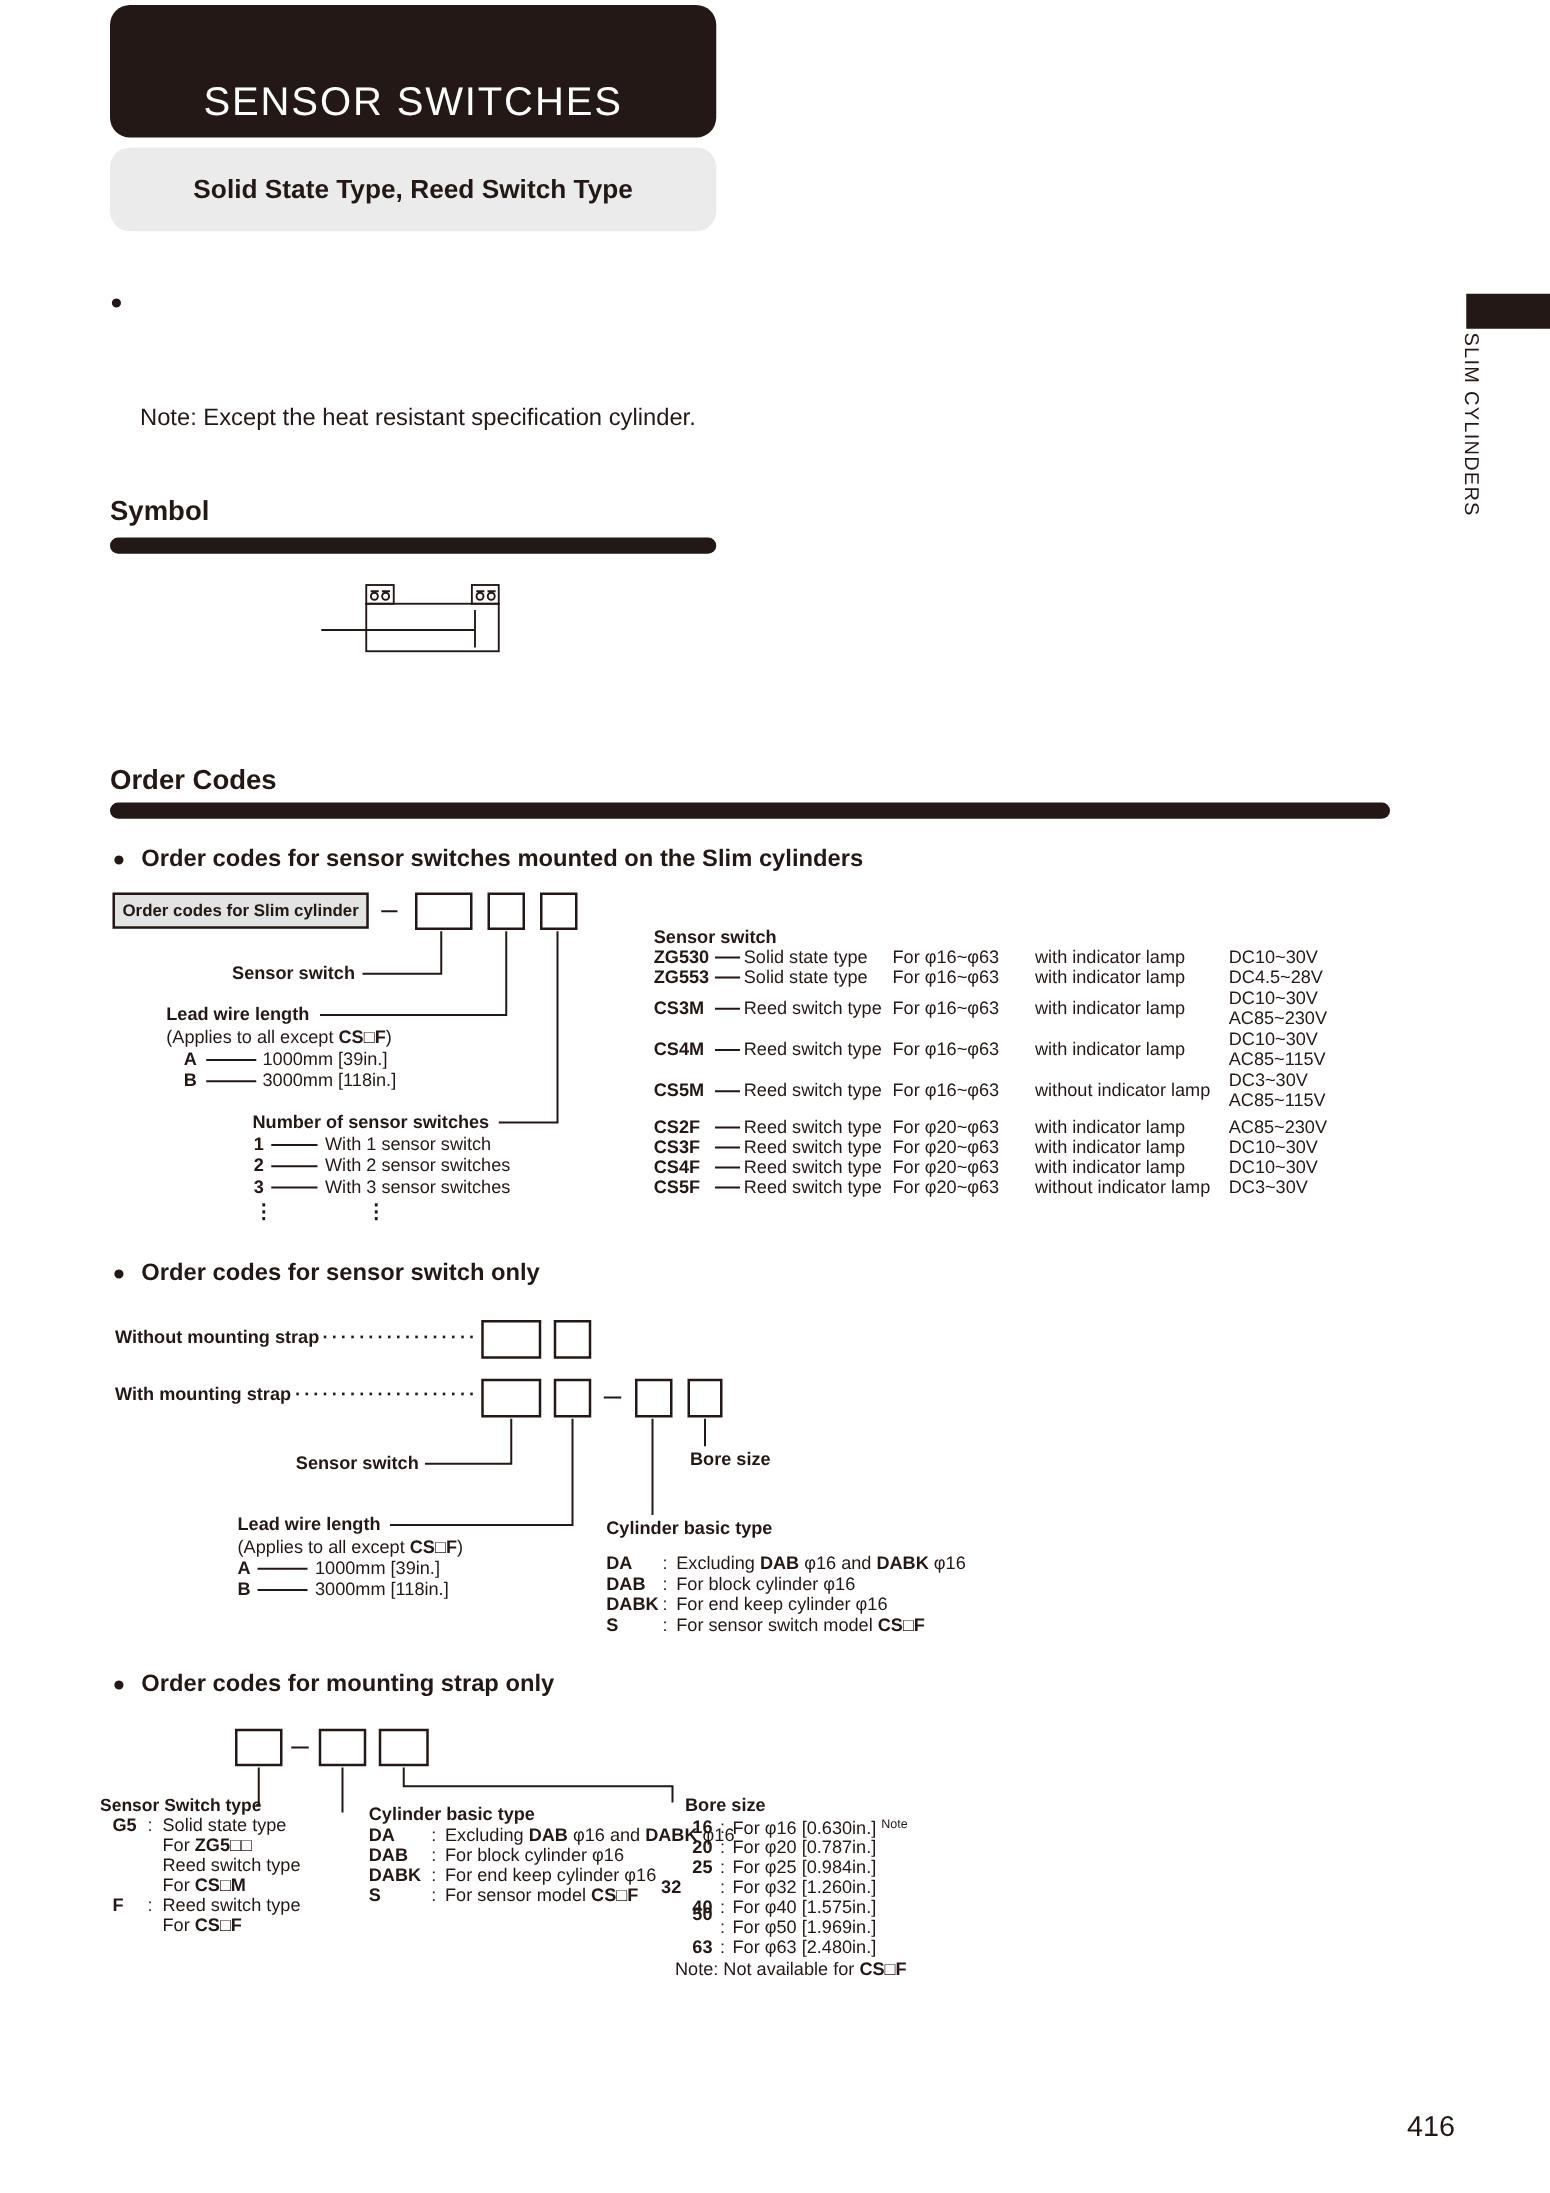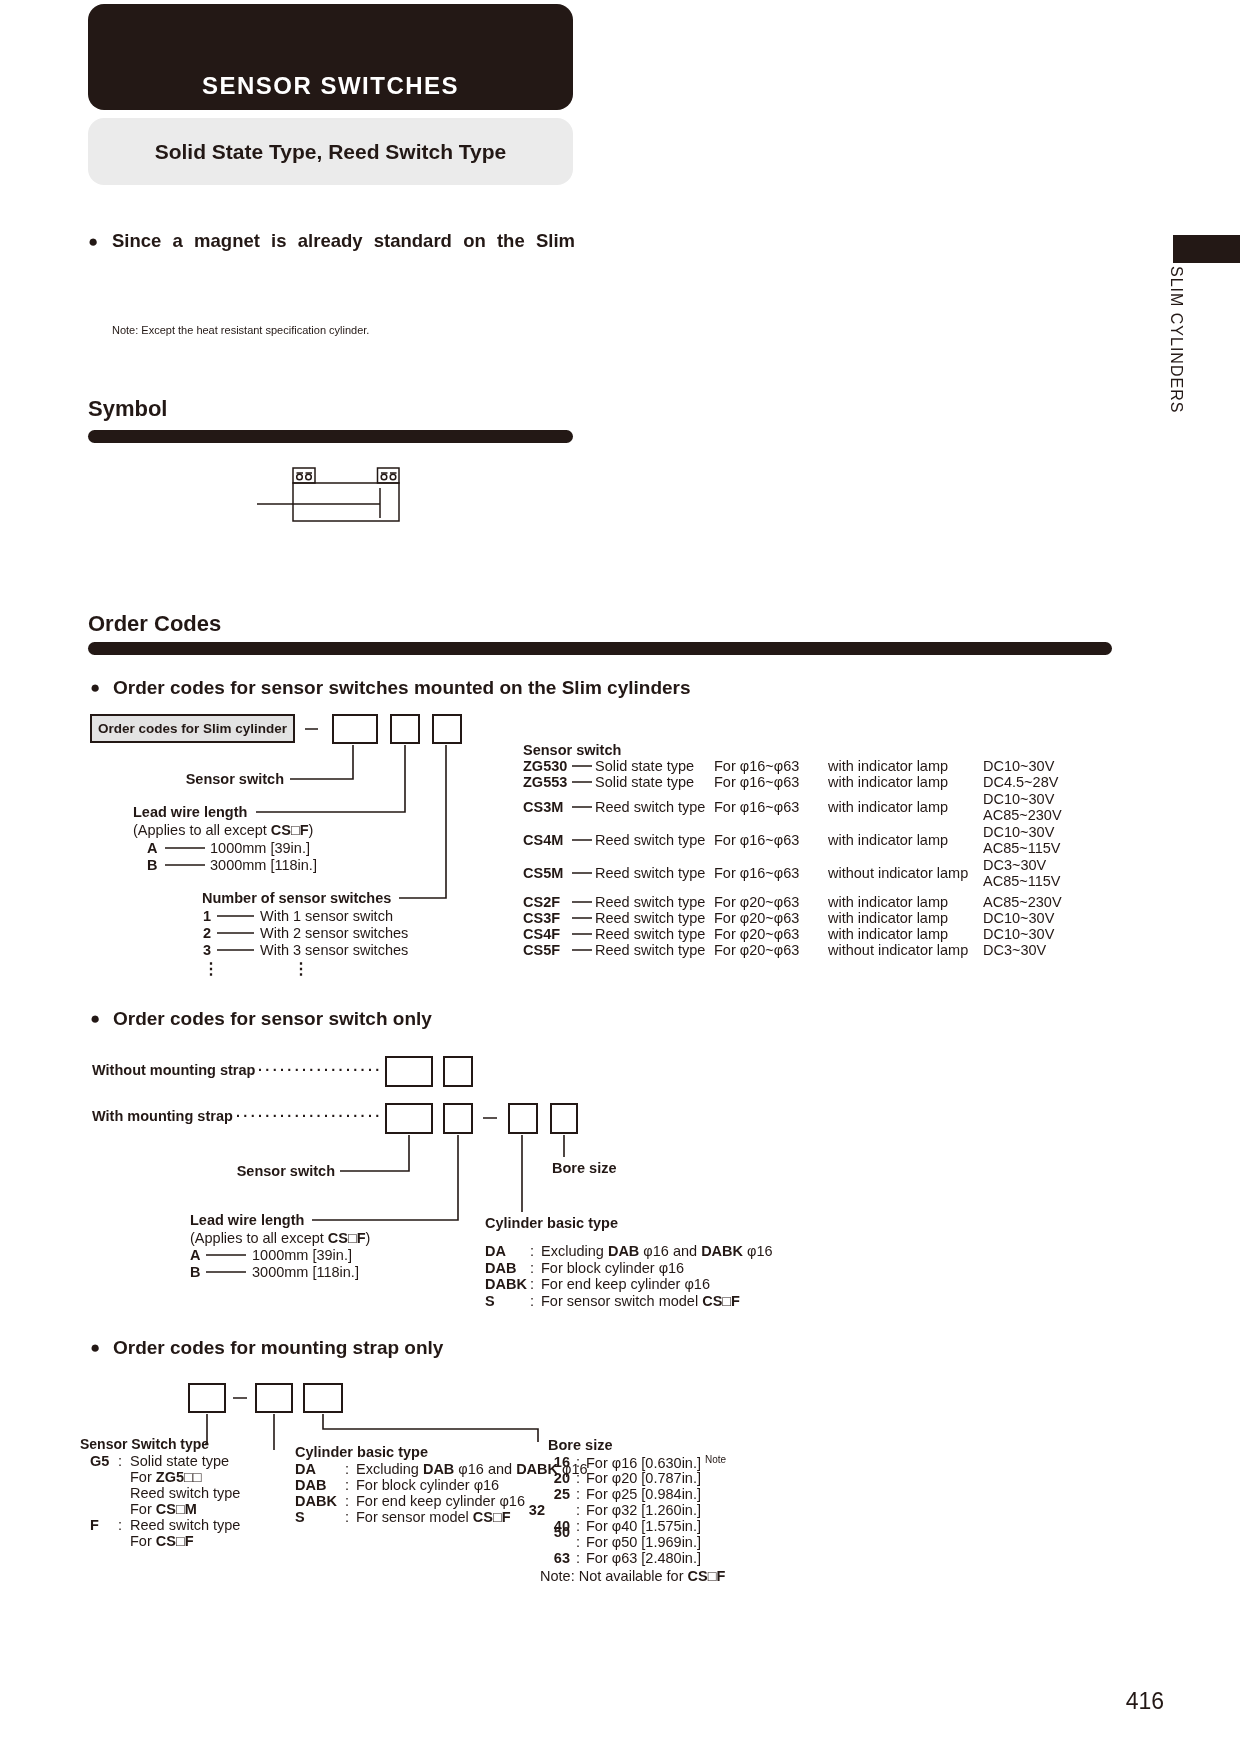--- a/index.html
+++ b/index.html
@@ -1,29 +1,29 @@
 <!DOCTYPE html>
 <html><head>
 <meta charset="utf-8">
 <style>
 *{margin:0;padding:0;box-sizing:border-box}
 body{background:#ffffff}
 .page{position:relative;width:1240px;height:1754px;background:#fff;font-family:"Liberation Sans",sans-serif;color:#231815;overflow:hidden}
 .abs{position:absolute}
-.banner-black{left:88px;top:4px;width:485px;height:106px;background:#231815;border-radius:16px;display:flex;align-items:flex-end;justify-content:center;padding-bottom:10px;color:#fff;font-size:24px;font-weight:700;letter-spacing:1.5px}
+.banner-black{left:88px;top:4px;width:485px;height:106px;background:#231815;border-radius:16px;display:flex;align-items:flex-end;justify-content:center;padding-bottom:10px;color:#fff;font-size:32px;font-weight:400;letter-spacing:1.5px}
 .banner-gray{left:88px;top:118px;width:485px;height:67px;background:#ebebeb;border-radius:16px;display:flex;align-items:center;justify-content:center;font-size:21px;font-weight:700}
 .side-tab{left:1173px;top:235px;width:67px;height:28px;background:#231815}
 .side-label{left:1167px;top:266px;height:190px;writing-mode:vertical-rl;font-size:16px;letter-spacing:1px;white-space:nowrap}
 .sec-h{font-size:22px;font-weight:700;white-space:nowrap}
 .bar{height:13px;background:#231815;border-radius:6.5px}
 .sub-h{font-size:19px;font-weight:700;white-space:nowrap}
 .bullet{font-size:17px}
 .intro{font-size:18.5px;font-weight:700;line-height:24.8px;width:463px}
 .jl{text-align:justify;text-align-last:justify}
-.note-line{font-size:11px;white-space:nowrap}
+.note-line{font-size:19px;white-space:nowrap}
 .lbl{font-size:14.5px;font-weight:700;white-space:nowrap}
 .txt{font-size:14.5px;white-space:nowrap}
 .box{border:2px solid #231815;background:#fff}
 .gray-box{border:2px solid #231815;background:#e3e3e3;display:flex;align-items:center;justify-content:center;font-size:13.5px;font-weight:700;white-space:nowrap}
 .dots{font-size:14.5px;font-weight:700;letter-spacing:2.5px;overflow:hidden;white-space:nowrap}
 .ra{text-align:right}
 .sup{font-size:10px;vertical-align:5px}
 .rb{font-weight:700}
 .trow{position:absolute;left:523px;width:470px;height:16px;font-size:14.5px;white-space:nowrap}
 .trow span{position:absolute;top:0}
@@ -46,21 +46,20 @@
   </div>
   <div class="abs banner-gray">
     <span>Solid State Type, Reed Switch Type</span>
   </div>
 
   <div class="abs side-tab"></div>
   <div class="abs side-label">SLIM CYLINDERS</div>
 
   <span class="abs bullet" style="left:88px;top:232px">●</span>
   <div class="abs intro" style="left:112px;top:229px">
-    <div class="jl">Since a magnet is already standard on the Slim</div>
   </div>
   <div class="abs note-line" style="left:112px;top:324px">Note: Except the heat resistant specification cylinder.</div>
 
   <div class="abs sec-h" style="left:88px;top:396px">Symbol</div>
   <div class="abs bar" style="left:88px;top:430px;width:485px"></div>
 
   <svg class="abs" style="left:240px;top:455px" width="180" height="80" viewBox="0 0 180 80">
     <g fill="none" stroke="#231815" stroke-width="1.5">
       <rect x="53" y="28" width="106" height="38"></rect>
       <rect x="53" y="13" width="22" height="15"></rect>

